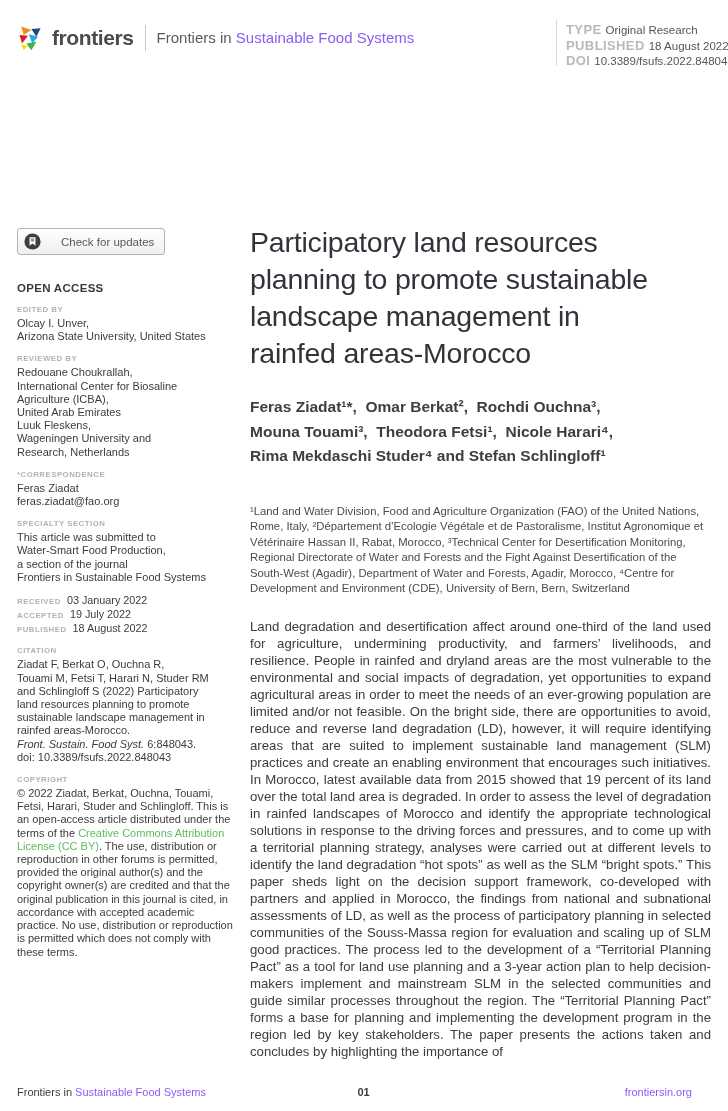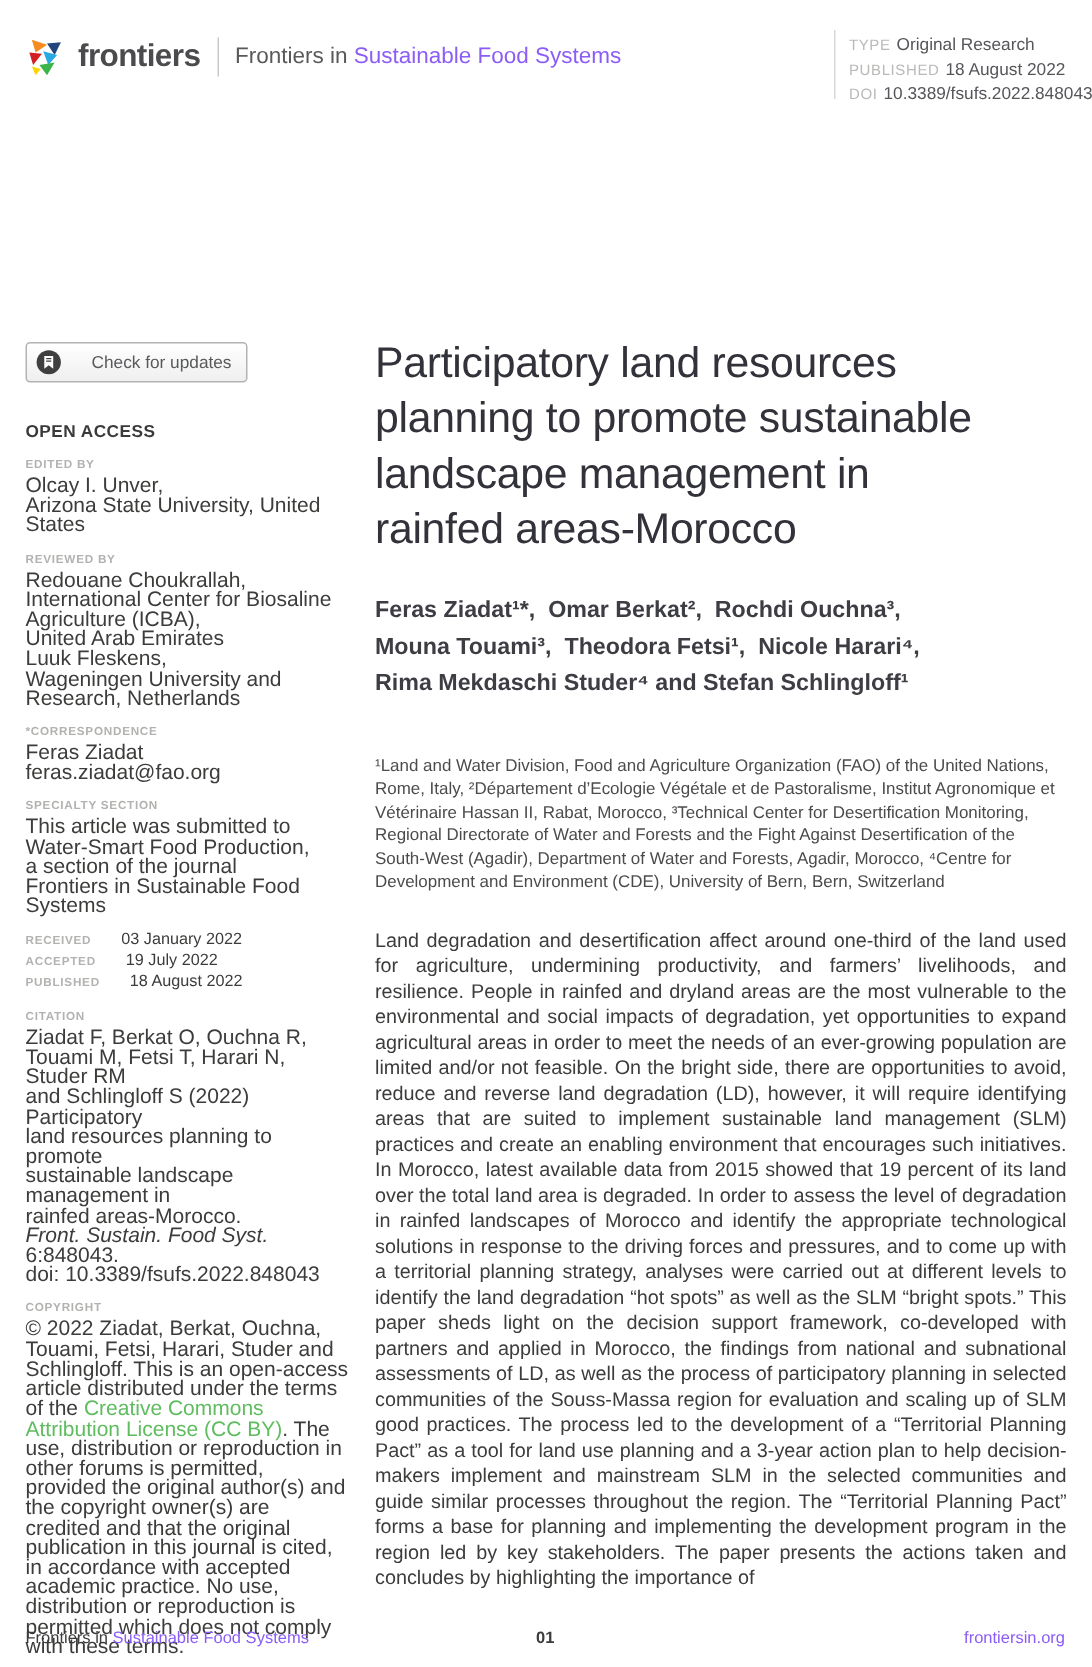--- a/index.html
+++ b/index.html
@@ -10,52 +10,52 @@
   
   .brand { position:absolute; left:17px; top:24px; display:flex; align-items:center; }
   .logo-icon { width:27px; height:27px; margin-right:8px; }
   .brand-word { font-size:21px; font-weight:700; color:#4b4b4d; letter-spacing:-0.4px; }
   .brand-divider { width:1px; height:26px; background:#c9c9c9; margin:0 11px; }
   .journal-line { font-size:15px; color:#58595b; }
 
   .meta-divider { position:absolute; left:556px; top:20px; width:1px; height:46px; background:#d8d8d8; }
   .header-meta { position:absolute; left:566px; top:22px; }
   .meta-row { line-height:14.5px; white-space:nowrap; }
-  .meta-label { font-size:10px; font-weight:400; color:#b9b9b7; letter-spacing:.4px; margin-right:4px;margin-top:12px; }
+  .meta-label { font-size:13px; font-weight:700; color:#b9b9b7; letter-spacing:.4px; margin-right:4px;margin-top:12px; }
   .meta-value { font-size:11.5px; color:#55565a; }
 
   
   .sidebar { position:absolute; left:17px; top:228px; width:216px; color:#3c3c3b; }
   .check-btn { display:inline-flex; align-items:center; gap:20px; border:1px solid #b3b3b3; border-radius:3px;
                background:linear-gradient(#ffffff,#efefef); padding:4px 10px 4px 6px; font-size:11.5px;
                color:#58595b; cursor:pointer; font-family:inherit; }
   .crossmark-icon { width:17px; height:17px; display:block; }
   .side-heading { margin-top:27px; font-size:11.5px; font-weight:700; letter-spacing:.3px; color:#3a3a39; }
   .side-section { margin-top:10px; }
   .side-label { font-size:7.8px; font-weight:700; color:#b2b2b0; letter-spacing:.5px; line-height:11px; margin-bottom:2px; }
-  .side-text { font-size:14px; line-height:13.2px; color:#3c3c3b; }
+  .side-text { font-size:11px; line-height:13.2px; color:#3c3c3b; }
   .pre { white-space:pre-line; }
   .date-row { font-size:10.8px; line-height:13.8px; }
-  .date-row .side-label { display:inline; margin-right:20px; }
+  .date-row .side-label { display:inline; margin-right:6px; }
   .email-link, .cc-link { color:inherit; text-decoration:none; cursor:pointer; }
   .cc-link { color:#5fbc5f; }
 
   
   .main { position:absolute; left:250px; top:224px; width:461px; }
   .title { font-size:28.5px; line-height:37px; font-weight:500; color:#32323a; letter-spacing:-0.2px;
            white-space:pre-line; margin-bottom:23px; }
   .authors { font-size:15.5px; line-height:24.5px; font-weight:700; color:#3d3d44; white-space:pre-wrap; margin-bottom:14px; }
   .affiliations { font-size:11.3px; line-height:15.5px; color:#4b4b4d; margin-bottom:21px;margin-top:35px; }
   .abstract { font-size:13.2px; line-height:17px; text-align:justify; color:#3c3c3b; }
 
   
   .footer { position:absolute; left:17px; right:18px; top:1086px; font-size:11px; color:#3c3c3b; }
   .footer-left { position:absolute; left:0; }
   .footer-page { position:absolute; left:0; right:0; text-align:center; font-weight:700; }
-  .footer-right { position:absolute; right:0; }
+  .footer-right { position:absolute; right:18px; }
 </style>
 </head>
 <body>
 
 <div class="page">
 
   <div class="brand">
     <svg class="logo-icon" viewBox="0 0 32 32" aria-hidden="true">
       <polygon points="5,3 17,7 8,13" fill="#f68b1f"></polygon>
       <polygon points="17,6 28,5 23,15" fill="#24447e"></polygon>

